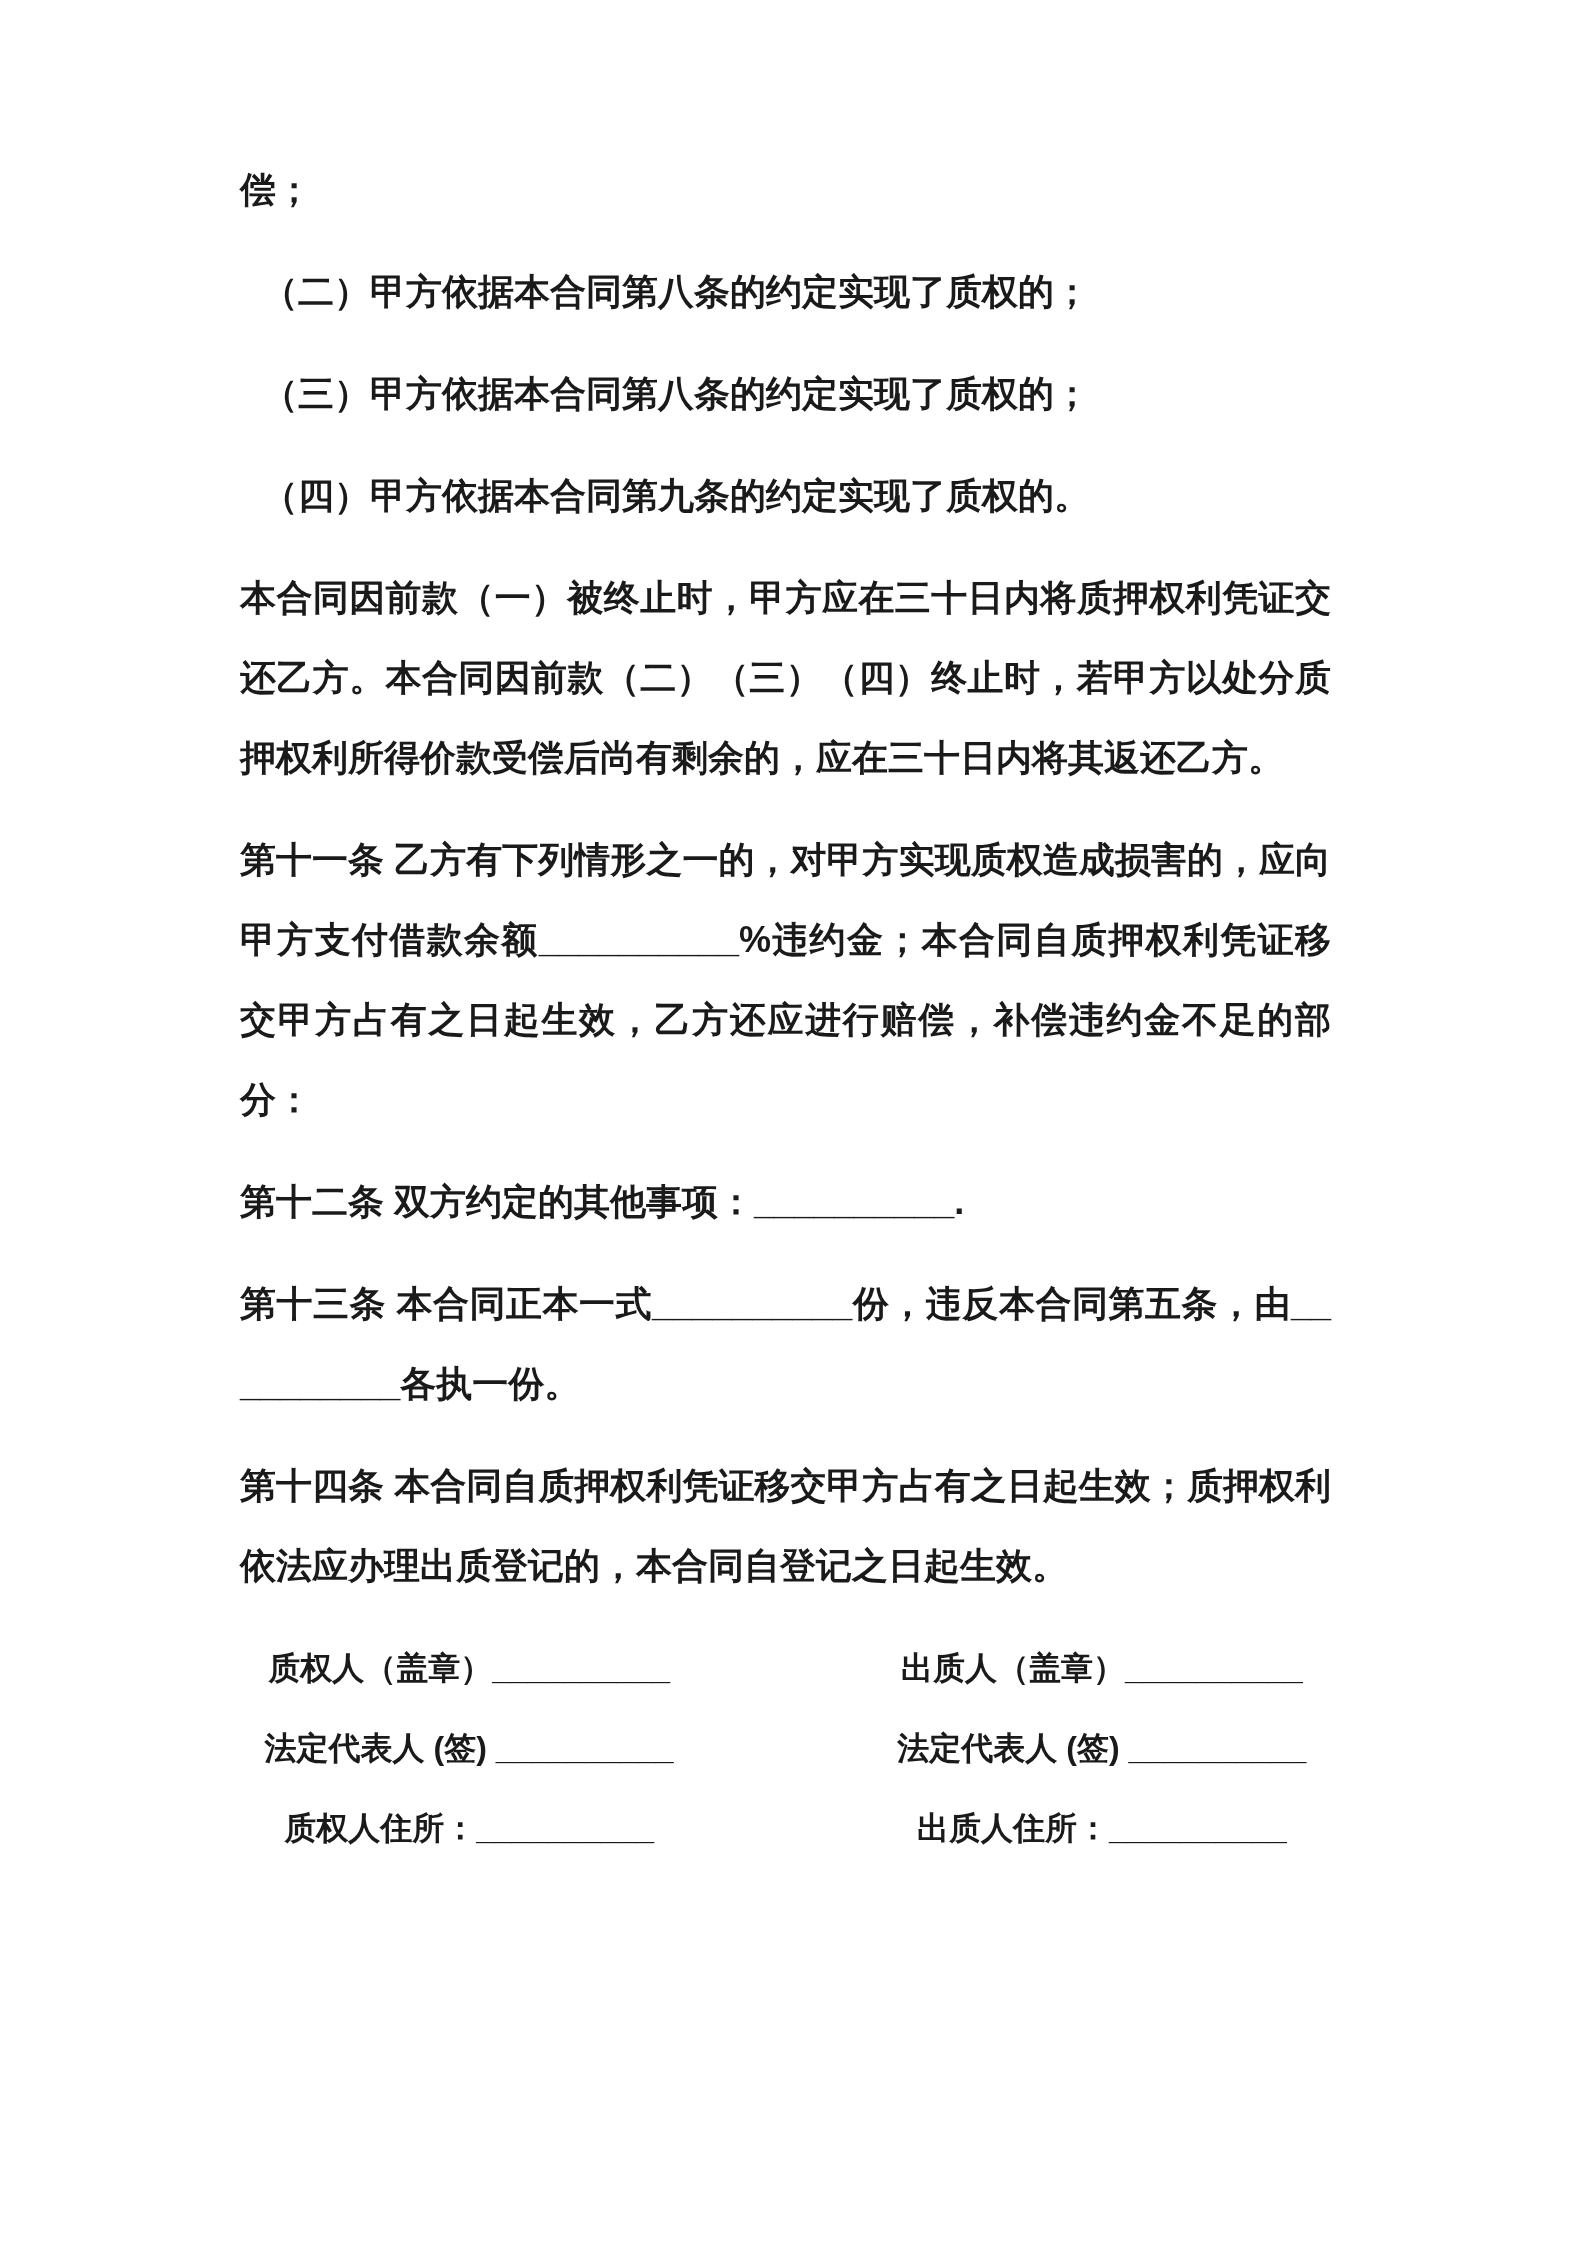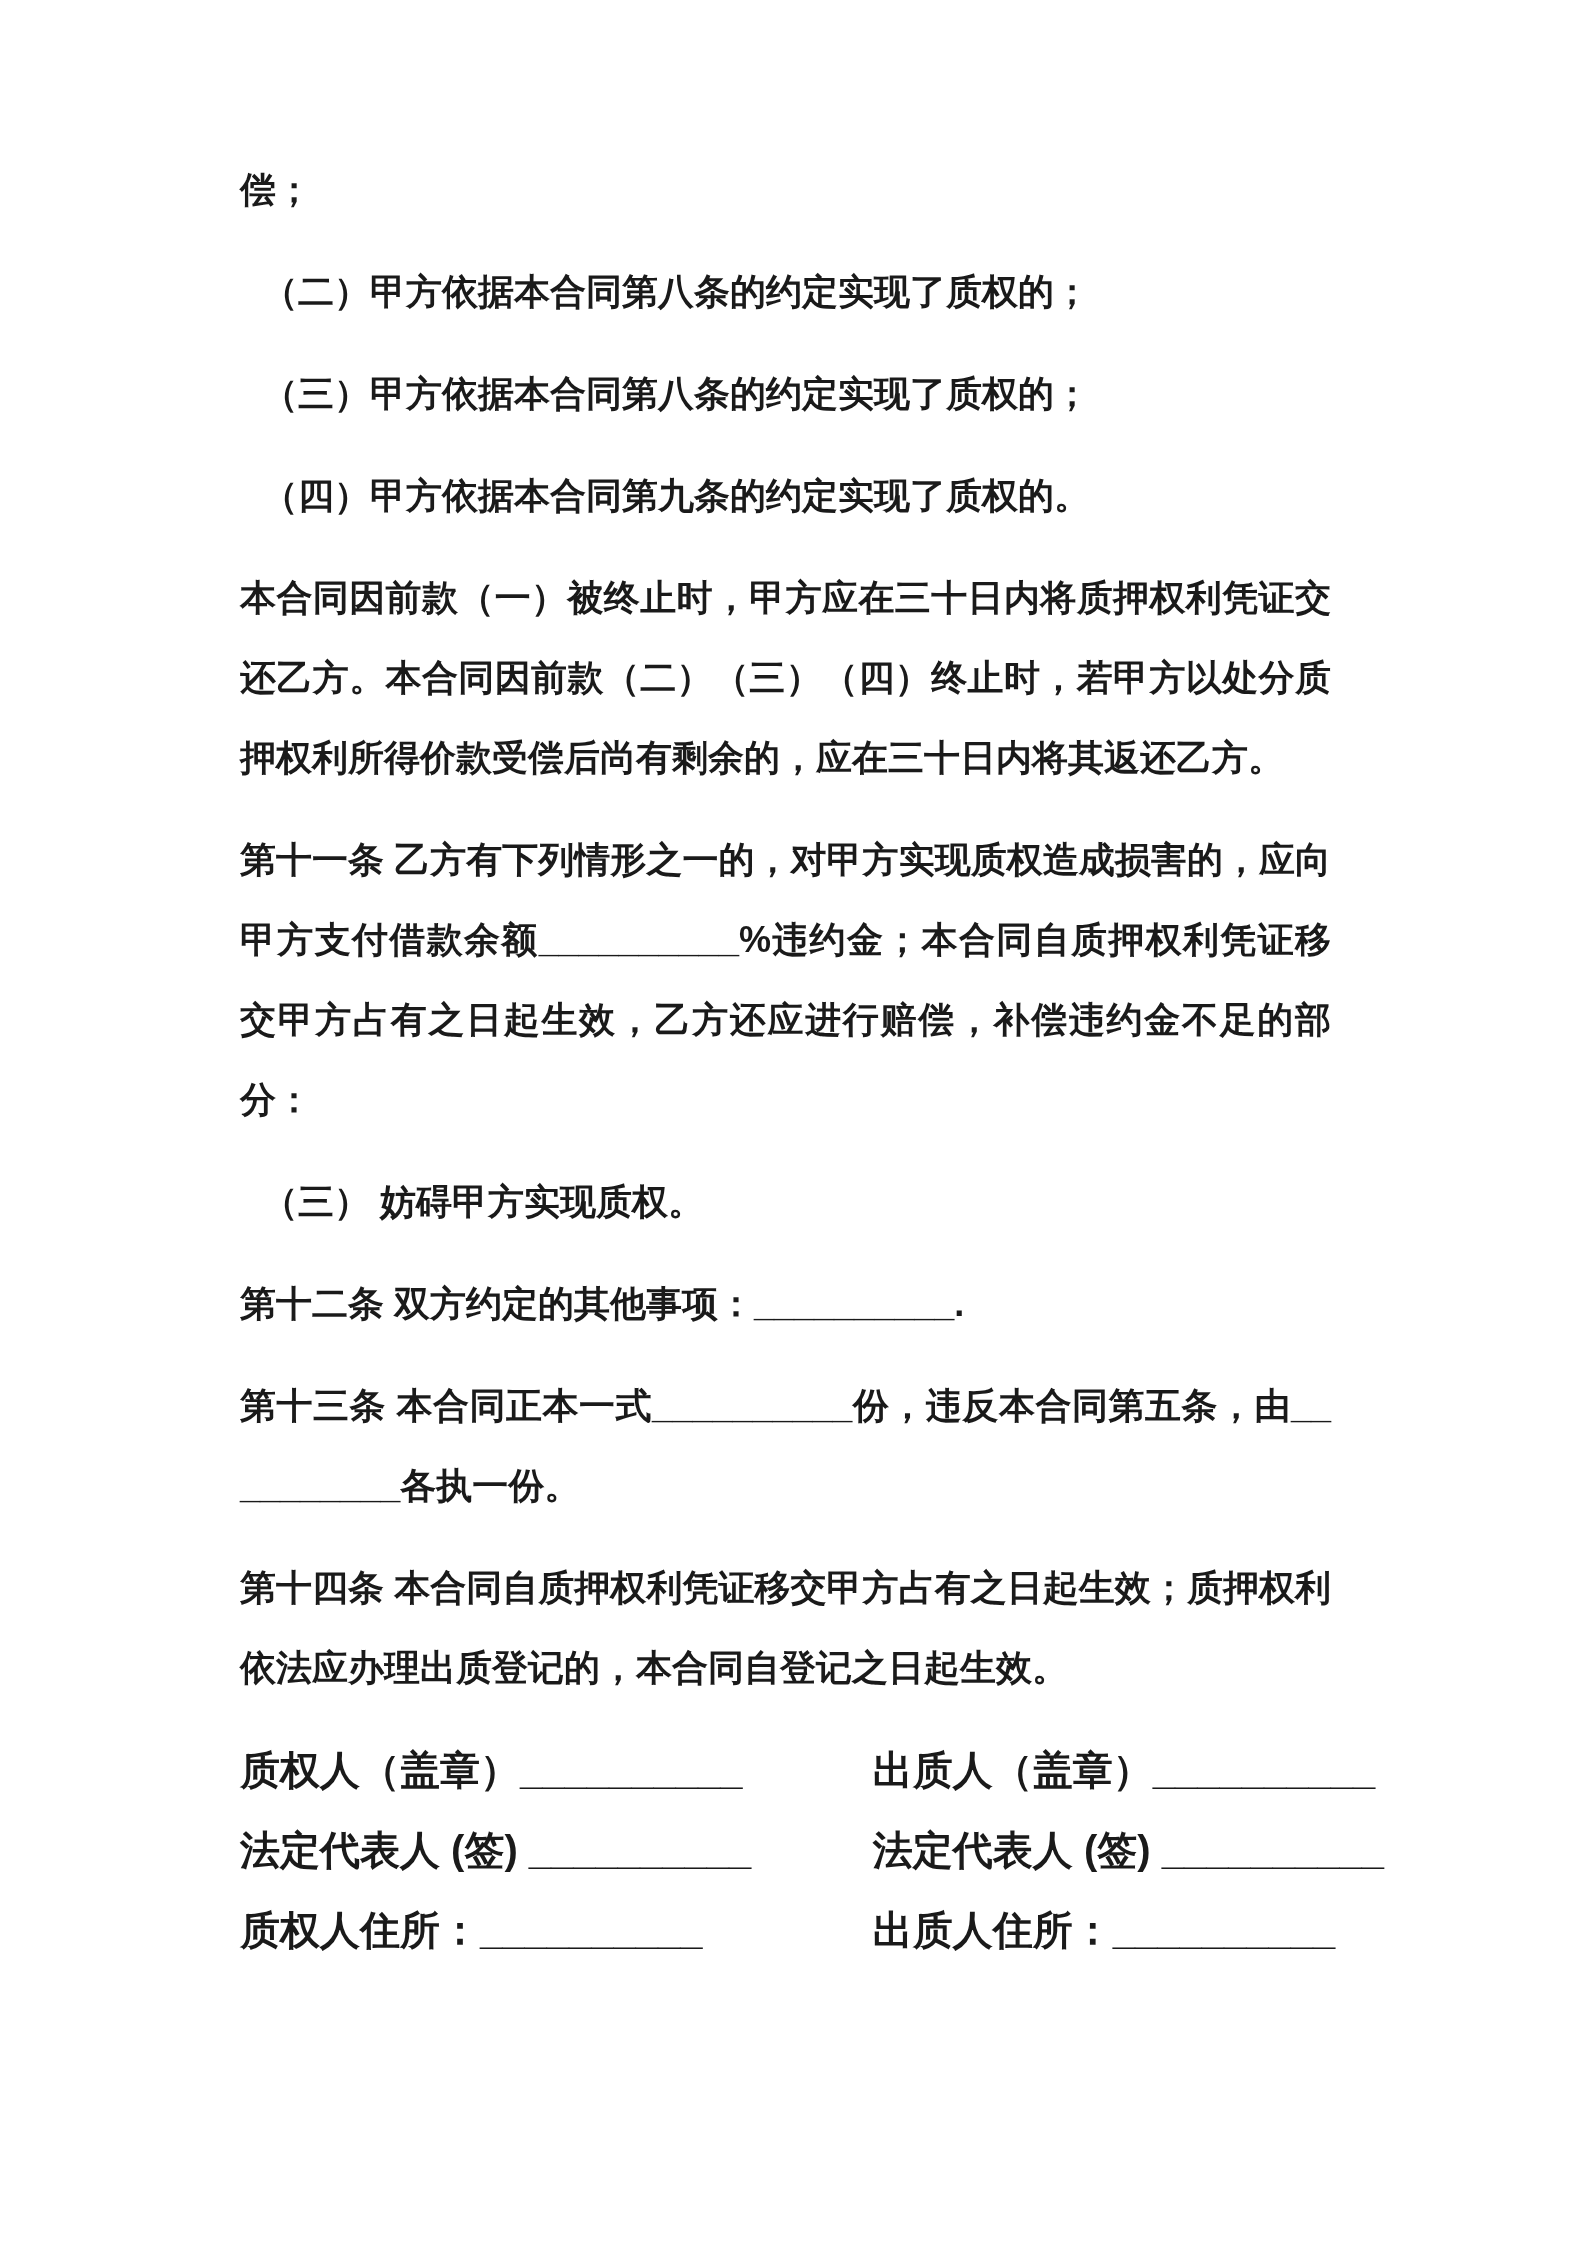--- a/index.html
+++ b/index.html
@@ -30,24 +30,25 @@
     word-break: break-all;
   }
   .para.indent {
     text-indent: 22px;
   }
   .signatures {
     margin-top: 6px;
   }
   .sig-row {
     display: flex;
-    font-size: 40px;
+    font-size: 32px;
     line-height: 80px;
     font-weight: 600;
     margin: 0;
+    justify-content: center;
   }
   .sig-cell {
     white-space: nowrap;
   }
   .sig-cell.left {
     width: 58%;
     flex: 0 0 58%;
   }
 </style>
 </head>
@@ -58,21 +59,20 @@
   <p class="para">偿；</p>
 
   <p class="para indent">（二）甲方依据本合同第八条的约定实现了质权的；</p>
   <p class="para indent">（三）甲方依据本合同第八条的约定实现了质权的；</p>
   <p class="para indent">（四）甲方依据本合同第九条的约定实现了质权的。</p>
 
   <p class="para">本合同因前款（一）被终止时，甲方应在三十日内将质押权利凭证交还乙方。本合同因前款（二）（三）（四）终止时，若甲方以处分质押权利所得价款受偿后尚有剩余的，应在三十日内将其返还乙方。</p>
 
   <p class="para">第十一条 乙方有下列情形之一的，对甲方实现质权造成损害的，应向甲方支付借款余额__________%违约金；本合同自质押权利凭证移交甲方占有之日起生效，乙方还应进行赔偿，补偿违约金不足的部分：</p>
 
-  <p class="para indent">（三） 妨碍甲方实现质权。</p>
 
   <p class="para">第十二条 双方约定的其他事项：__________.</p>
   <p class="para">第十三条 本合同正本一式__________份，违反本合同第五条，由__________各执一份。</p>
   <p class="para">第十四条 本合同自质押权利凭证移交甲方占有之日起生效；质押权利依法应办理出质登记的，本合同自登记之日起生效。</p>
 
   <div class="signatures">
     <div class="sig-row">
       <span class="sig-cell left">质权人（盖章）__________</span>
       <span class="sig-cell">出质人（盖章）__________</span>
     </div>

